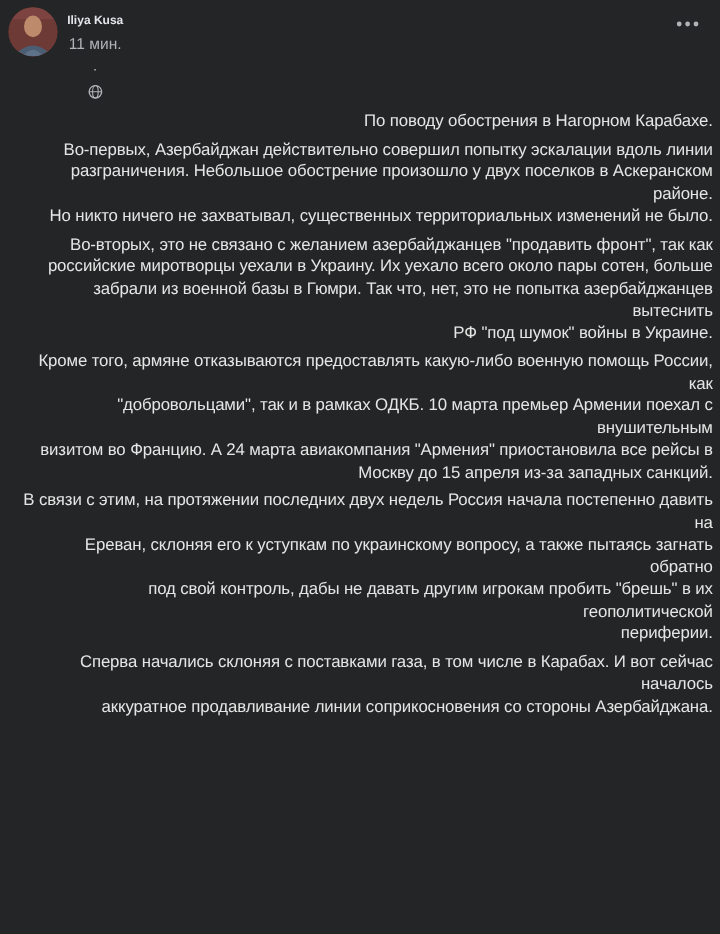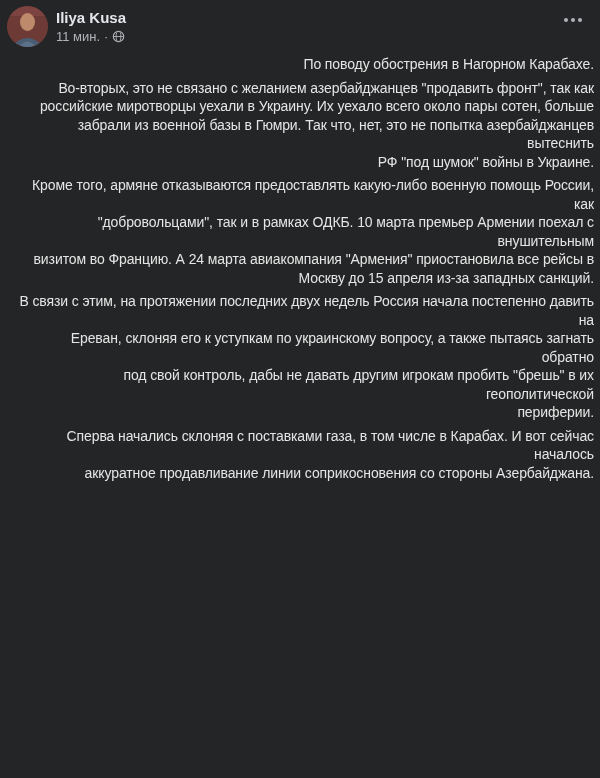--- a/index.html
+++ b/index.html
@@ -30,32 +30,33 @@
     cursor: pointer;
     background: #6d3a36;
   }
   .avatar svg { display: block; }
   .id-block {
     margin-left: 8px;
     padding-top: 2px;
   }
   .author-name {
     color: #e4e6eb;
-    font-size: 15px;
+    font-size: 10px;
     font-weight: bold;
     line-height: 20px;
     cursor: pointer;
   }
   .meta-row {
     display: flex;
     align-items: center;
     gap: 4px;
     color: #b0b3b8;
     font-size: 13px;
     line-height: 17px;
+    flex-direction: column;
   }
   .meta-row .sep { color: #b0b3b8; }
   .globe { display: inline-flex; align-items: center; }
   .more-button {
     position: absolute;
     right: 14px;
     top: 12px;
     display: flex;
     align-items: center;
     gap: 3px;
@@ -120,20 +121,23 @@
     </div>
     <div class="more-button">
       <span class="dot"></span>
       <span class="dot"></span>
       <span class="dot"></span>
     </div>
   </div>
 
   <div class="post-body">
     <p>По поводу обострения в Нагорном Карабахе.</p>
+    <p>Во-первых, Азербайджан действительно совершил попытку эскалации вдоль линии
+разграничения. Небольшое обострение произошло у двух поселков в Аскеранском районе.
+Но никто ничего не захватывал, существенных территориальных изменений не было.</p>
     <p>Во-вторых, это не связано с желанием азербайджанцев "продавить фронт", так как
 российские миротворцы уехали в Украину. Их уехало всего около пары сотен, больше
 забрали из военной базы в Гюмри. Так что, нет, это не попытка азербайджанцев вытеснить
 РФ "под шумок" войны в Украине.</p>
     <p>Кроме того, армяне отказываются предоставлять какую-либо военную помощь России, как
 "добровольцами", так и в рамках ОДКБ. 10 марта премьер Армении поехал с внушительным
 визитом во Францию. А 24 марта авиакомпания "Армения" приостановила все рейсы в
 Москву до 15 апреля из-за западных санкций.</p>
     <p>В связи с этим, на протяжении последних двух недель Россия начала постепенно давить на
 Ереван, склоняя его к уступкам по украинскому вопросу, а также пытаясь загнать обратно

